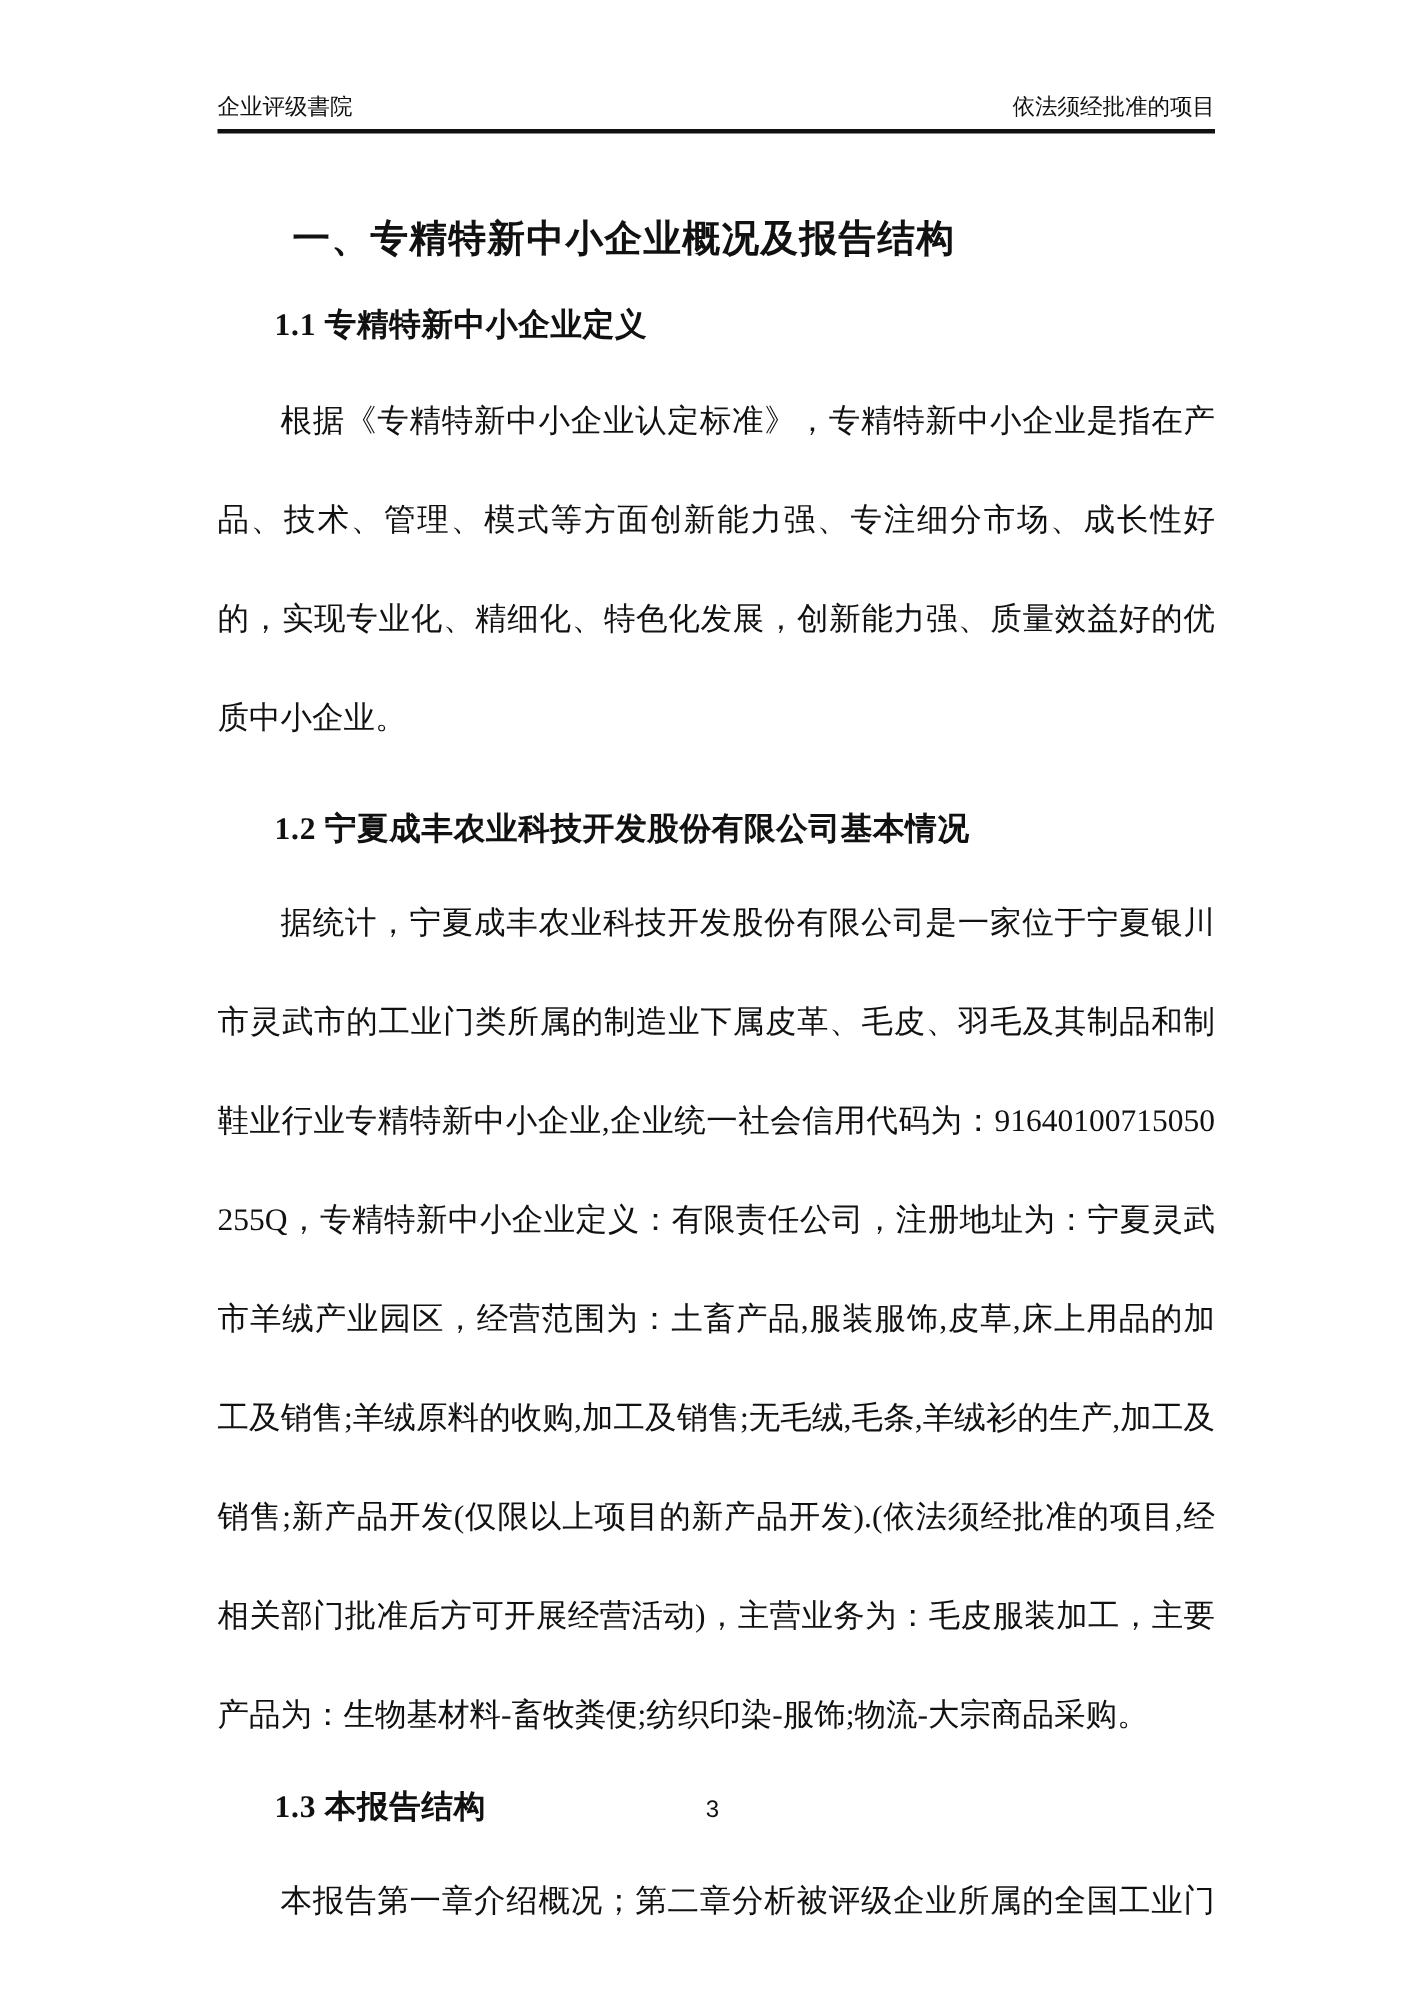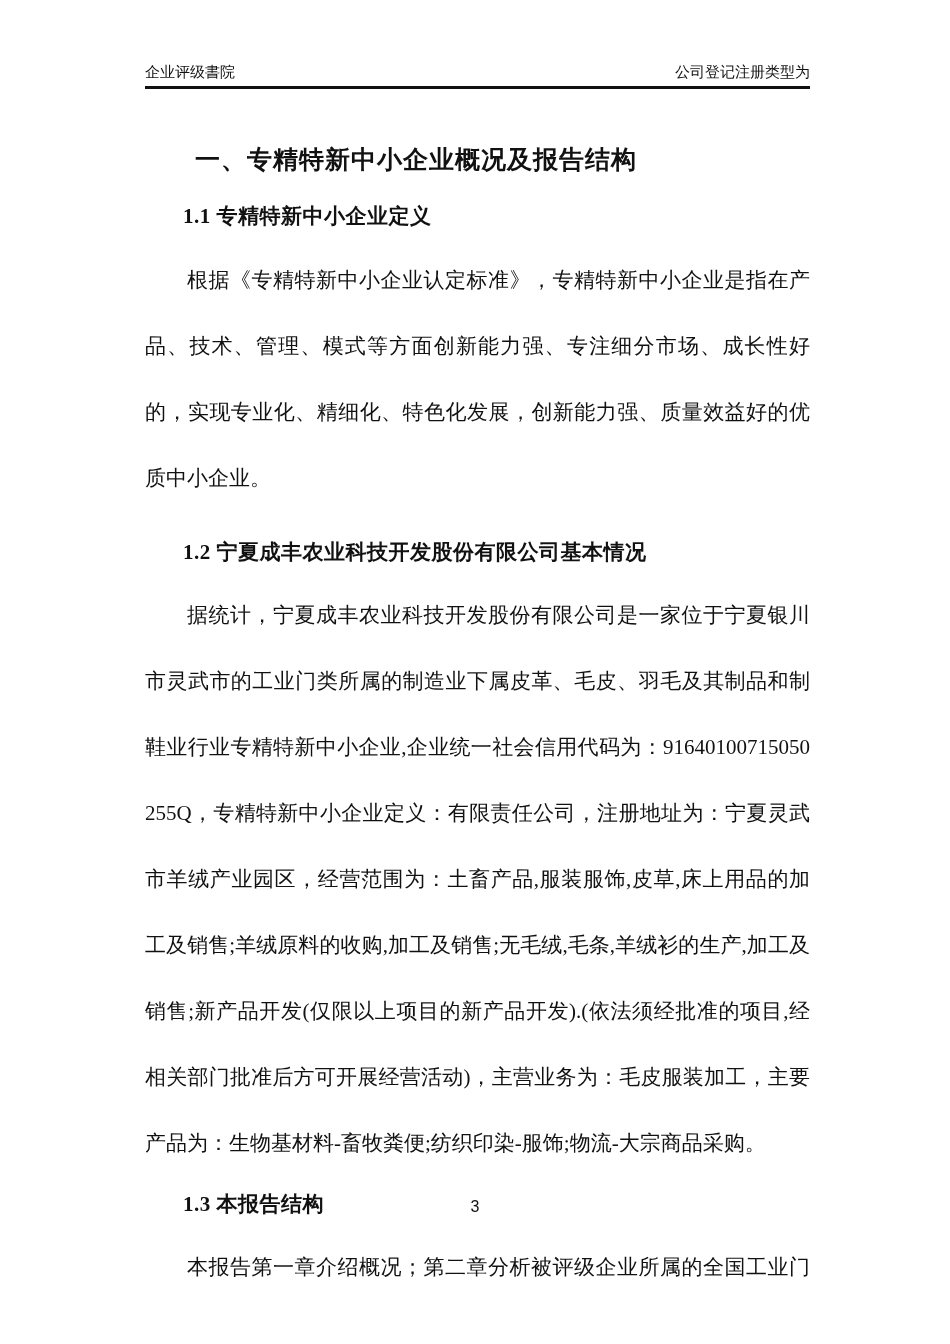--- a/index.html
+++ b/index.html
@@ -62,21 +62,21 @@
     font-family: "Liberation Sans", "DejaVu Sans", sans-serif;
   }
 </style>
 </head>
 <body>
 
 <div class="page">
 
   <header class="header">
     <span>企业评级書院</span>
-    <span>公司登记注册类型为</span>
+    <span>依法须经批准的项目</span>
   </header>
 
   <main>
 
     <h1 class="doc-title">一、专精特新中小企业概况及报告结构</h1>
 
     <h2 class="sec-heading">1.1 专精特新中小企业定义</h2>
     <p class="body-para">根据《专精特新中小企业认定标准》，专精特新中小企业是指在产品、技术、管理、模式等方面创新能力强、专注细分市场、成长性好的，实现专业化、精细化、特色化发展，创新能力强、质量效益好的优质中小企业。</p>
 
     <h2 class="sec-heading">1.2 宁夏成丰农业科技开发股份有限公司基本情况</h2>

